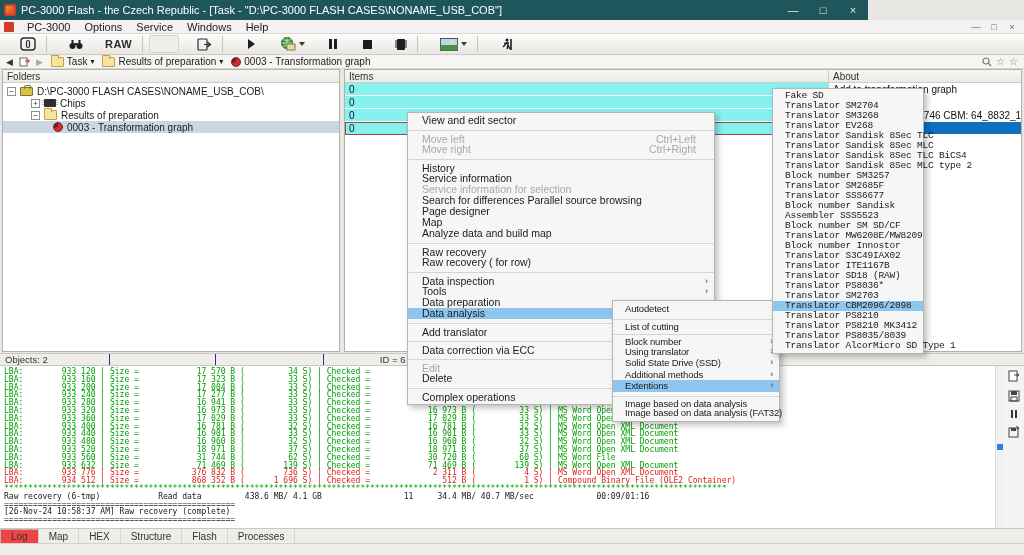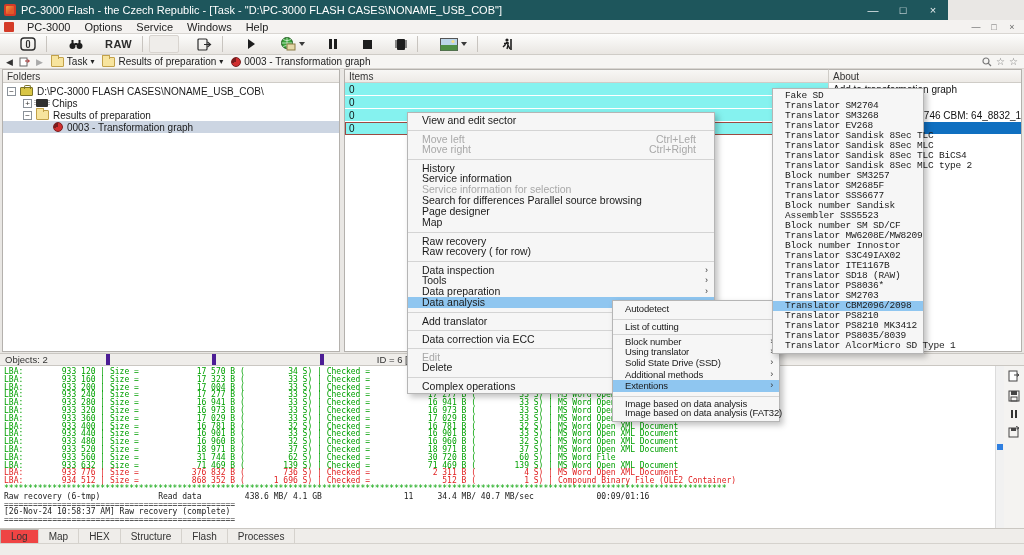--- a/index.html
+++ b/index.html
@@ -1,20 +1,20 @@
 <!DOCTYPE html>
 <html><head>
 <meta charset="utf-8">
 <style>
   * { margin:0; padding:0; box-sizing:border-box; }
   html,body { width:1024px; height:555px; font-family:"Liberation Sans",sans-serif; background:#e9e7e4; overflow:hidden; position:relative; }
   .abs { position:absolute; }
 
   
-  .titlebar { left:0; top:0; width:948px; height:20px; background:#1e565c; color:#fff; display:flex; align-items:center; font-size:11px; padding-left:4px; }
+  .titlebar { left:0; top:0; width:868px; height:20px; background:#1e565c; color:#fff; display:flex; align-items:center; font-size:11px; padding-left:4px; }
   .app-icon { width:12px; height:12px; background:#d43b28; border-radius:2px; margin-right:5px; position:relative; flex:0 0 auto; }
   .app-icon::after { content:""; position:absolute; left:2px; top:2px; width:8px; height:8px; background:linear-gradient(135deg,#f3a13c 0%,#e05a2b 60%); border-radius:1px; }
   .titlebar .title-text { flex:1; white-space:nowrap; overflow:hidden; }
   .win-controls { display:flex; height:100%; }
   .win-btn { width:30px; height:100%; display:flex; align-items:center; justify-content:center; font-size:11px; color:#e8eef0; }
 
   
   .menubar { left:0; top:20px; width:1024px; height:14px; background:#f4f2f0; border-bottom:1px solid #d9d6d2; display:flex; align-items:center; font-size:11px; color:#222; }
   .menubar .mini-icon { width:10px; height:10px; background:#d43b28; border-radius:1px; margin:0 6px 0 4px; }
   .menu-btn { padding:0 7px; height:100%; display:flex; align-items:center; }
@@ -54,32 +54,32 @@
   .main-bg { left:0; top:69px; width:1024px; height:284px; background:#e9e7e4; }
   .panel { position:absolute; background:#fff; border:1px solid #b4b1ad; }
   .panel-header { height:13px; background:linear-gradient(#f8f7f5,#edeae6); border-bottom:1px solid #cfccc7; font-size:10px; color:#333; padding:0 4px; display:flex; align-items:center; }
   .folders-panel { left:2px; top:69px; width:338px; height:283px; }
   .items-panel { left:344px; top:69px; width:484px; height:283px; border-right:none; }
   .about-panel { left:828px; top:69px; width:194px; height:283px; border-left:1px solid #cfccc7; }
 
   .tree { font-size:10px; color:#1a1a1a; padding-top:2px; }
   .tree-row { height:12px; display:flex; align-items:center; gap:4px; padding-left:4px; white-space:nowrap; }
   .tree-row.sel { background:#ccd5e2; }
-  .ind1 { padding-left:20px; } .ind2 { padding-left:50px; }
+  .ind1 { padding-left:28px; } .ind2 { padding-left:50px; }
 
   .grid-row { height:13px; display:flex; align-items:center; font-size:10px; border-bottom:1px solid #fff; }
   .items-row { background:#85f2ef; color:#111; padding:0 4px; position:relative; }
   .items-row .tag { margin-left:auto; padding-right:24px; }
   .items-row.selected { outline:1px solid #9b4a42; outline-offset:-1px; }
   .about-row { background:#fff; color:#111; padding:0 4px; white-space:nowrap; overflow:hidden; }
   .about-row.selected { background:#0f6fc0; color:#fff; }
 
   
   .statusrow { left:0; top:353px; width:1024px; height:13px; background:#efedea; border-top:1px solid #cac7c2; border-bottom:1px solid #cac7c2; font-size:9.5px; color:#333; display:flex; }
-  .seg { border-right:4px solid #4c1d95; padding:0 5px; display:flex; align-items:center; }
+  .seg { border-right:1px solid #4c1d95; padding:0 5px; display:flex; align-items:center; }
   .seg1 { width:110px; } .seg2 { width:106px; } .seg3 { width:108px; }
   .seg4 { width:182px; justify-content:flex-end; }
 
   
   .logpane { left:0; top:366px; width:996px; height:162px; background:#fff; border-right:1px solid #dcdcdc; overflow:hidden; padding:2px 0 0 4px; }
   .log-line { font-family:"DejaVu Sans Mono",monospace; font-size:8px; line-height:7.8px; white-space:pre; color:#00a000; }
   .log-line.red { color:#e02020; }
   .log-line.black { color:#202020; }
   .log-scroll { left:996px; top:366px; width:8px; height:162px; background:#f1f1f1; }
   .log-mark { position:absolute; left:1px; top:78px; width:6px; height:6px; background:#2f7fe0; }
@@ -470,20 +470,25 @@
       <span class="mi-shortcut"></span>
       <span class="mi-arrow">›</span>
     </div>
 
     <div class="menu-item">
       <span class="mi-label">Map</span>
       <span class="mi-shortcut"></span>
       <span class="mi-arrow">›</span>
     </div>
 
+    <div class="menu-item">
+      <span class="mi-label">Analyze data and build map</span>
+      <span class="mi-shortcut"></span>
+      <span class="mi-arrow">›</span>
+    </div>
 
     <div class="menu-item sep">
       <span class="mi-label">Raw recovery</span>
       <span class="mi-shortcut"></span>
       <span class="mi-arrow">›</span>
     </div>
 
     <div class="menu-item">
       <span class="mi-label">Raw recovery ( for row)</span>
       <span class="mi-shortcut"></span>

